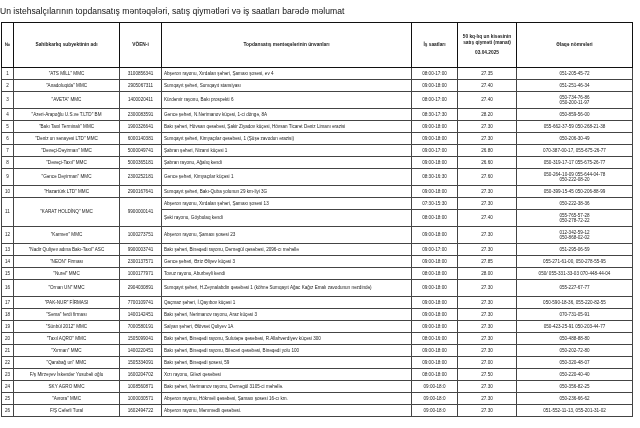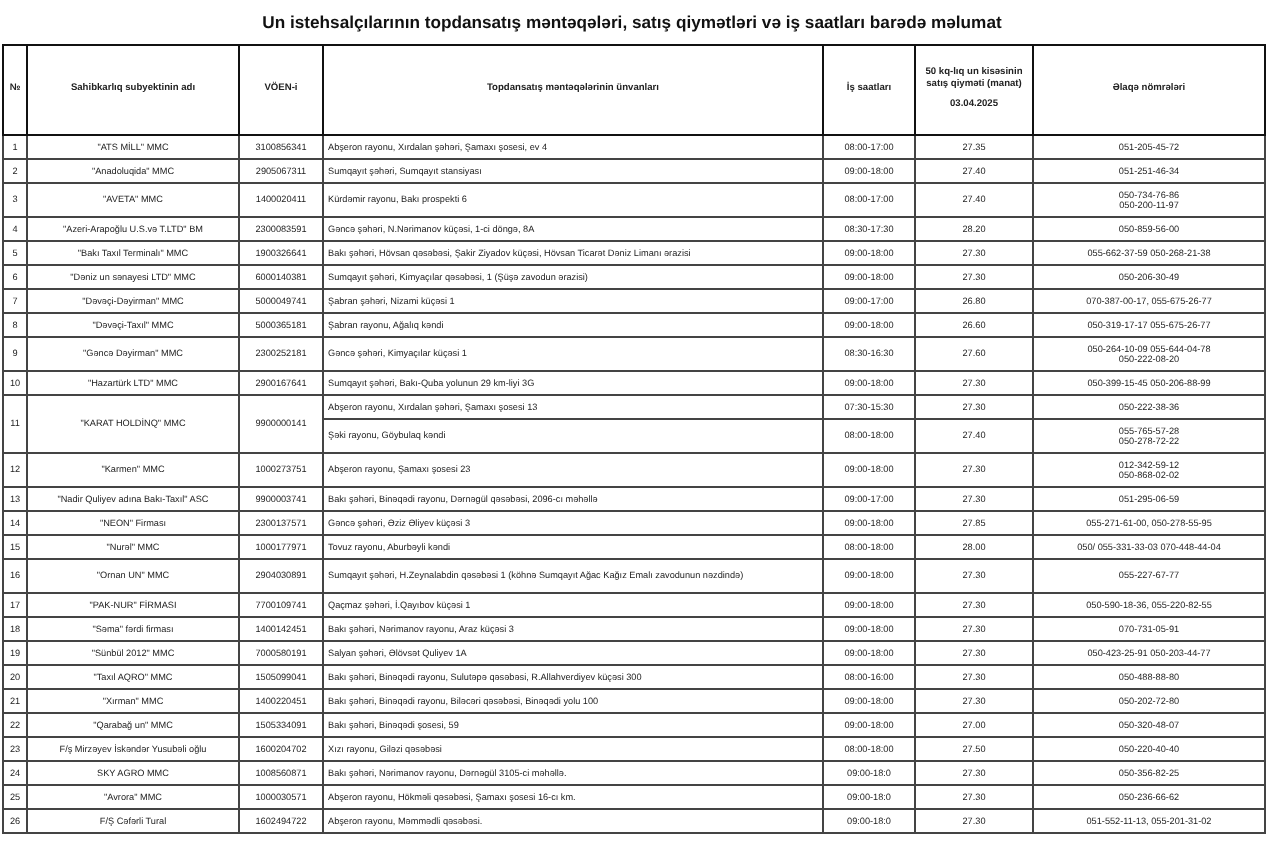--- a/index.html
+++ b/index.html
@@ -1,17 +1,17 @@
 <!DOCTYPE html>
 <html><head>
 <meta charset="utf-8">
 <style>
   html, body { margin: 0; padding: 0; background: #ffffff; }
   body { width: 640px; height: 428px; overflow: hidden; font-family: "Liberation Sans", sans-serif; color: #222; }
-  .title { position: absolute; left: 0; top: 6px; width: 632px; text-align: center; font-size: 8.6px; font-weight: bold; color: #111; }
+  .title { position: absolute; left: 0; top: 6px; width: 632px; text-align: left; font-size: 8.6px; font-weight: normal; color: #111; }
   table { position: absolute; left: 1px; top: 22px; border-collapse: collapse; table-layout: fixed; width: 631px; }
   td, th { border: 0.8px solid #444; font-size: 4.6px; line-height: 5.6px; padding: 0 2px; overflow: hidden; white-space: nowrap; }
   th { font-weight: bold; height: 44px; text-align: center; font-size: 4.8px; }
   th.price { white-space: normal; line-height: 6.2px; }
   table { border: 1.4px solid #111; }
   th { border-color: #111; }
   .c { text-align: center; }
   .l { text-align: left; }
   td.addr { white-space: normal; }
   td.ph { white-space: normal; line-height: 5.2px; }

